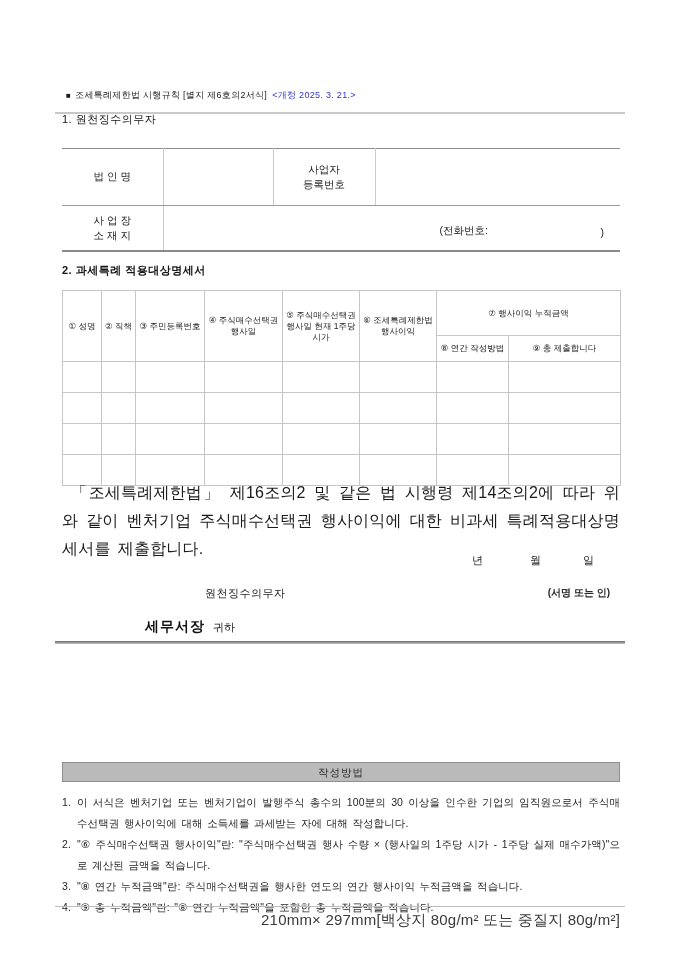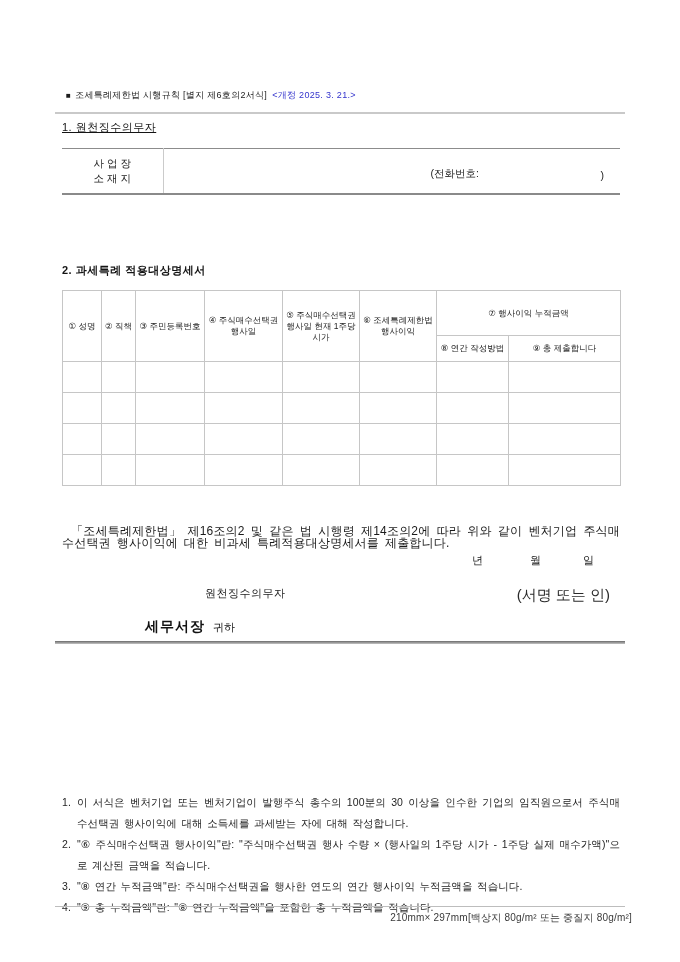--- a/index.html
+++ b/index.html
@@ -20,88 +20,88 @@
 
   
   .form-title {
     position: absolute; top: 76px; left: 62px; width: 558px;
     text-align: center; font-size: 17px; font-weight: 600;
     letter-spacing: 1.5px; color: #111; white-space: nowrap;
   }
   .title-divider { position: absolute; top: 112px; left: 55px; width: 570px; height: 2px; background: #c9c9c9; }
 
   .sec-heading { position: absolute; left: 62px; font-size: 11px; color: #141414; letter-spacing: 0.5px; }
-  #sec1-heading { top: 120px; text-decoration: underline; }
+  #sec1-heading { top: 112px; }
   #sec2-heading { top: 263px; font-weight: bold; }
 
   
   .t1 {
     position: absolute; top: 148px; left: 62px; width: 558px;
     border-collapse: collapse; table-layout: fixed;
     border-top: 1px solid #8c8c8c; border-bottom: 2px solid #8a8a8a;
     font-size: 10.5px; color: #222;
   }
   .t1 td { border-right: 1px solid #cbcbcb; text-align: center; vertical-align: middle; padding: 0; }
   .t1 td:last-child { border-right: none; }
   .t1 tr.r1 td { height: 57px; border-bottom: 1px solid #9a9a9a; }
   .t1 tr.r2 td { height: 45px; }
   .t1 .two-line div { line-height: 15px; }
   .t1 .addr { position: relative; border-right: none; }
-  .t1 .addr .phone-label { position: absolute; left: 267px; bottom: 12px; }
+  .t1 .addr .phone-label { position: absolute; left: 276px; bottom: 12px; }
   .t1 .addr .phone-paren { position: absolute; right: 16px; bottom: 12px; }
 
   
   .t2 {
     position: absolute; top: 290px; left: 62px; width: 558px;
     border-collapse: collapse; table-layout: fixed;
     border-top: 1px solid #8c8c8c; border-bottom: 1px solid #8a8a8a;
     font-size: 8.5px; color: #222;
   }
   .t2 th, .t2 td { border: 1px solid #c6c6c6; font-weight: normal; text-align: center; vertical-align: middle; padding: 0 1px; }
   .t2 thead tr.main-hrow th { height: 45px; line-height: 11px; }
   .t2 thead th.group { height: 19px; margin-left: 24px; }
   .t2 thead tr.sub-hrow th { height: 26px; }
   .t2 thead { border-bottom: 1px solid #9a9a9a; }
   .t2 tbody td { height: 31px; border-top: 1px solid #b4b4b4; }
   .t2 tbody tr:first-child td { border-top: none; }
 
   
   .declaration {
     position: absolute; top: 479px; left: 62px; width: 558px;
-    font-size: 12px; line-height: 12px; color: #1a1a1a;
-    text-align: justify; text-indent: 9px; word-spacing: 2.5px; letter-spacing: 0.2px; margin-top: 46px;
+    font-size: 16px; line-height: 28px; color: #1a1a1a;
+    text-align: justify; text-indent: 9px; word-spacing: 2.5px; letter-spacing: 0.2px;
   }
 
   
   .date-line { position: absolute; top: 553px; left: 0; width: 680px; font-size: 11px; color: #1a1a1a; }
   .date-line .y { position: absolute; left: 472px; }
   .date-line .m { position: absolute; left: 530px; }
   .date-line .d { position: absolute; left: 583px; }
   .signer-line { position: absolute; top: 586px; left: 0; width: 680px; font-size: 11px; color: #1a1a1a; }
   .signer-line .signer { position: absolute; left: 205px; letter-spacing: 0.5px; font-family: Liberation Serif, serif; }
-  .signer-line .sign-note { position: absolute; right: 70px; font-size: 15px; color: #2a2a2a; }
+  .signer-line .sign-note { position: absolute; right: 70px; font-size: 10px; color: #2a2a2a; font-weight: bold; }
   .recipient-line { position: absolute; top: 618px; left: 145px; font-size: 11px; color: #111; }
   .recipient-line .recipient { font-size: 14px; font-weight: bold; letter-spacing: 1px; margin-right: 8px; }
   .thick-divider { position: absolute; top: 641px; left: 55px; width: 570px; height: 3px;
     background: linear-gradient(#6a6a6a, #c4c4c4); }
 
   
   .inst-bar {
     position: absolute; top: 762px; left: 62px; width: 558px; height: 20px;
     background: #bababa; border: 1px solid #8f8f8f;
     text-align: center; font-size: 10.5px; color: #2a2a2a; line-height: 18px; letter-spacing: 1px;
   }
   .inst-list { position: absolute; top: 792px; left: 62px; width: 558px; font-size: 10.5px; color: #1e1e1e; }
   .inst-item { display: flex; line-height: 21px; letter-spacing: 0.1px; word-spacing: 1.5px; }
   .inst-item .num { width: 15px; flex: none; }
   .inst-item .txt { flex: 1; text-align: justify; }
 
   
   .footer-divider { position: absolute; top: 906px; left: 55px; width: 570px; height: 1px; background: #bdbdbd; }
-  .paper-spec { position: absolute; top: 911px; right: 48px; font-size: 10px; color: #3a3a3a; letter-spacing: 0.2px; }
+  .paper-spec { position: absolute; top: 911px; right: 60px; font-size: 15px; color: #3a3a3a; letter-spacing: 0.2px; }
 </style>
 </head>
 <body>
 
 <div class="page">
 
   <div class="notice">
     <span class="bullet">■</span><span>조세특례제한법 시행규칙 [별지 제6호의2서식]</span><span class="revision" style="color: rgb(51, 51, 204);">&lt;개정 2025. 3. 21.&gt;</span>
   </div>
 
@@ -110,20 +110,29 @@
   <div class="sec-heading" id="sec1-heading">1. 원천징수의무자</div>
 
   <table class="t1">
     <colgroup>
         <col style="width:101px">
         <col style="width:110px">
         <col style="width:102px">
         <col style="width:245px">
       </colgroup>
     <tbody>
+        <tr class="r1">
+      <td>법 인 명</td>
+      <td></td>
+      <td class="two-line">
+        <div>사업자</div>
+        <div>등록번호</div>
+      </td>
+      <td></td>
+    </tr>
     <tr class="r2">
       <td class="two-line">
         <div>사 업 장</div>
         <div>소 재 지</div>
       </td>
       <td class="addr" colspan="3">
         <span class="phone-label">(전화번호:</span>
         <span class="phone-paren">)</span>
       </td>
     </tr>
@@ -214,20 +223,21 @@
     <span class="signer">원천징수의무자</span>
     <span class="sign-note">(서명 또는 인)</span>
   </div>
 
   <div class="recipient-line">
     <span class="recipient">세무서장</span><span>귀하</span>
   </div>
 
   <div class="thick-divider"></div>
 
+  <div class="inst-bar" style="background: rgb(186, 186, 186);">작성방법</div>
   <div class="inst-list">
       <div class="inst-item">
         <span class="num">1.</span>
         <span class="txt">이 서식은 벤처기업 또는 벤처기업이 발행주식 총수의 100분의 30 이상을 인수한 기업의 임직원으로서 주식매수선택권 행사이익에 대해 소득세를 과세받는 자에 대해 작성합니다.</span>
       </div>
       <div class="inst-item">
         <span class="num">2.</span>
         <span class="txt">"⑥ 주식매수선택권 행사이익"란: "주식매수선택권 행사 수량 × (행사일의 1주당 시가 - 1주당 실제 매수가액)"으로 계산된 금액을 적습니다.</span>
       </div>
       <div class="inst-item">

